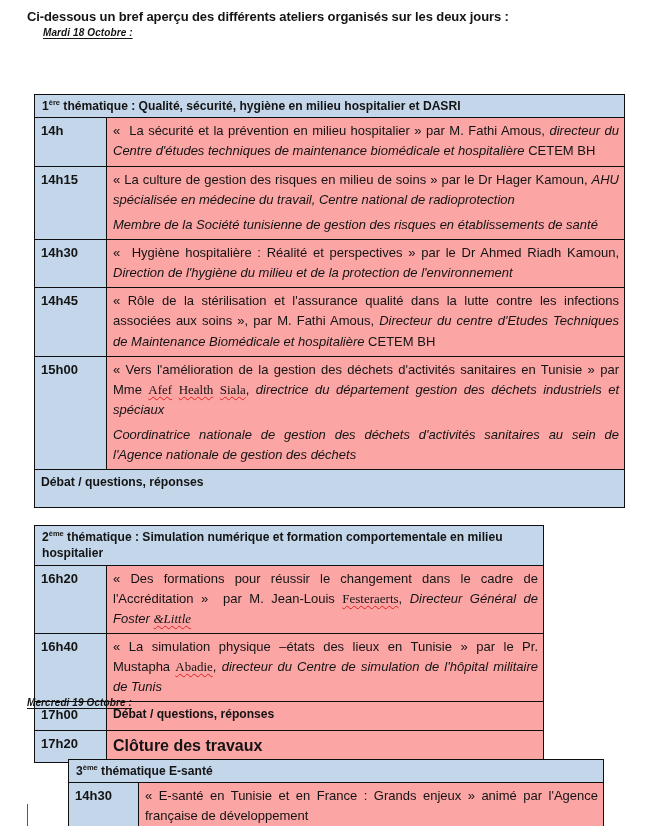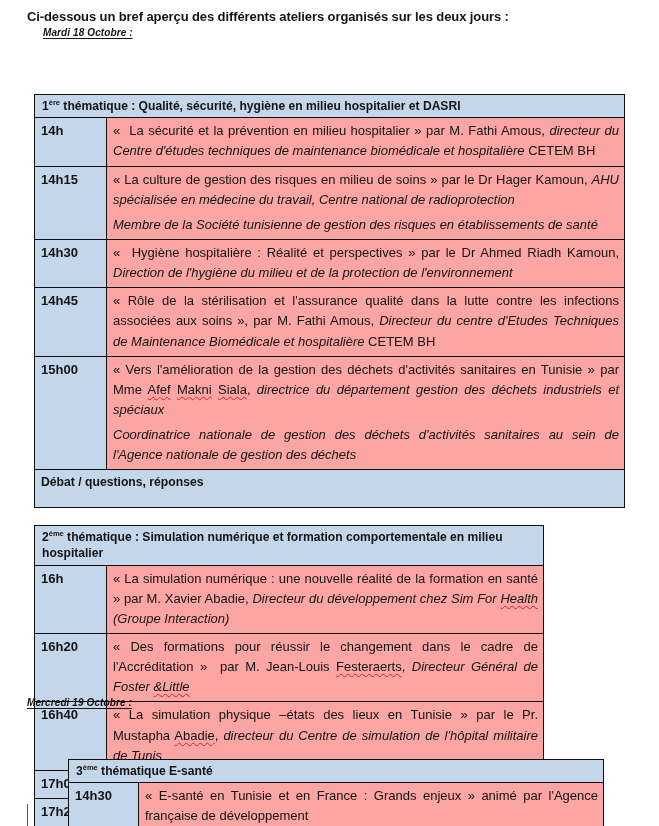--- a/index.html
+++ b/index.html
@@ -95,20 +95,21 @@
     line-height: 0;
   }
 
   
   .sq {
     text-decoration: underline;
     text-decoration-style: wavy;
     text-decoration-color: #e02020;
     text-decoration-thickness: 1px;
     text-underline-offset: 2px;
+    font-family: Liberation Serif, serif;
   }
 
   
   #table-1 { left: 34px; top: 62px; width: 591px; }
   #table-1 col.c-time { width: 72px; }
 
   
   #table-2 { left: 34px; top: 493px; width: 510px; }
   #table-2 col.c-time { width: 72px; }
 
@@ -170,47 +171,41 @@
       <tr>
         <td class="timecell">14h45</td>
         <td class="desc">
           <p>« Rôle de la stérilisation et l'assurance qualité dans la lutte contre les infections associées aux soins », par M. Fathi Amous, <i>Directeur du centre d'Etudes Techniques de Maintenance Biomédicale et hospitalière</i> CETEM BH</p>
         </td>
       </tr>
 
       <tr>
         <td class="timecell">15h00</td>
         <td class="desc">
-          <p>« Vers l'amélioration de la gestion des déchets d'activités sanitaires en Tunisie » par Mme <span class="sq">Afef</span> <span class="sq">Makni</span> <span class="sq">Siala</span>, <i>directrice du département gestion des déchets industriels et spéciaux</i></p>
+          <p>« Vers l'amélioration de la gestion des déchets d'activités sanitaires en Tunisie » par Mme <span class="sq">Afef</span> <span class="sq">Health</span> <span class="sq">Siala</span>, <i>directrice du département gestion des déchets industriels et spéciaux</i></p>
           <p><i>Coordinatrice nationale de gestion des déchets d'activités sanitaires au sein de l'Agence nationale de gestion des déchets</i></p>
         </td>
       </tr>
 
       <tr class="fullrow">
         <td colspan="2" style="height:30px;">Débat / questions, réponses</td>
       </tr>
     </tbody>
   </table>
 
   <table class="tbl" id="table-2">
     <colgroup>
         <col class="c-time">
         <col>
       </colgroup>
     <tbody>
       <tr class="hdr">
         <td colspan="2"><span>2</span><sup>ème</sup><span> thématique : Simulation numérique et formation comportementale en milieu hospitalier</span></td>
       </tr>
 
-      <tr>
-        <td class="timecell">16h</td>
-        <td class="desc">
-          <p>« La simulation numérique : une nouvelle réalité de la formation en santé » par M. Xavier Abadie, <i>Directeur du développement chez Sim For <span class="sq">Health</span> (Groupe Interaction)</i></p>
-        </td>
-      </tr>
 
       <tr>
         <td class="timecell">16h20</td>
         <td class="desc">
           <p>« Des formations pour réussir le changement dans le cadre de l'Accréditation »&nbsp; par M. Jean-Louis <span class="sq">Festeraerts</span>, <i>Directeur Général de Foster <span class="sq">&amp;Little</span></i></p>
         </td>
       </tr>
 
       <tr>
         <td class="timecell">16h40</td>

